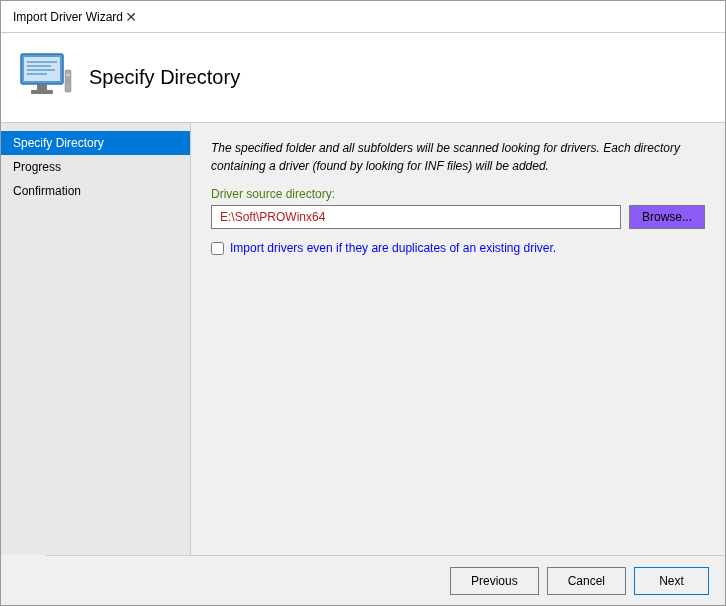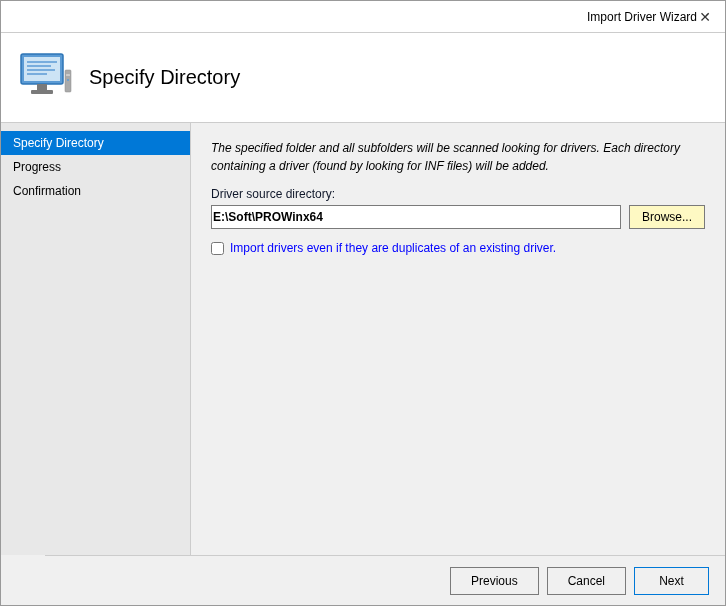--- a/index.html
+++ b/index.html
@@ -21,21 +21,21 @@
       box-shadow: 2px 2px 8px rgba(0,0,0,0.3);
       display: flex;
       flex-direction: column;
     }
 
     .title-bar {
       background: #fff;
       padding: 8px 12px;
       display: flex;
       align-items: center;
-      justify-content: flex-end;
+      justify-content: flex-start;
       border-bottom: 1px solid #ccc;
       height: 32px;
     }
 
     .title-bar-left {
       display: flex;
       align-items: center;
       gap: 8px;
     }
 
@@ -114,45 +114,44 @@
 
     .description-text {
       font-size: 12px;
       color: #000;
       line-height: 1.5;
       font-style: italic;
     }
 
     .field-label {
       font-size: 12px;
-      color: #0f172a;
+      color: #4d7c0f;
       margin-bottom: 4px;
     }
 
     .field-row {
       display: flex;
       align-items: center;
       gap: 8px;
     }
 
     .directory-input {
       flex: 1;
       height: 24px;
       border: 1px solid #7a7a7a;
-      padding: 2px 1px;
+      padding: 2px 8px;
       font-size: 12px;
       background: #fff;
-      color: #000000;
-      font-weight: bold;
+      color: #b91c1c;
     }
 
     .browse-button {
       height: 24px;
       padding: 0 12px;
-      background: #fef9c3;
+      background: #8b5cf6;
       border: 1px solid #7a7a7a;
       font-size: 12px;
       cursor: pointer;
       white-space: nowrap;
     }
 
     .checkbox-row {
       display: flex;
       align-items: center;
       gap: 6px;

